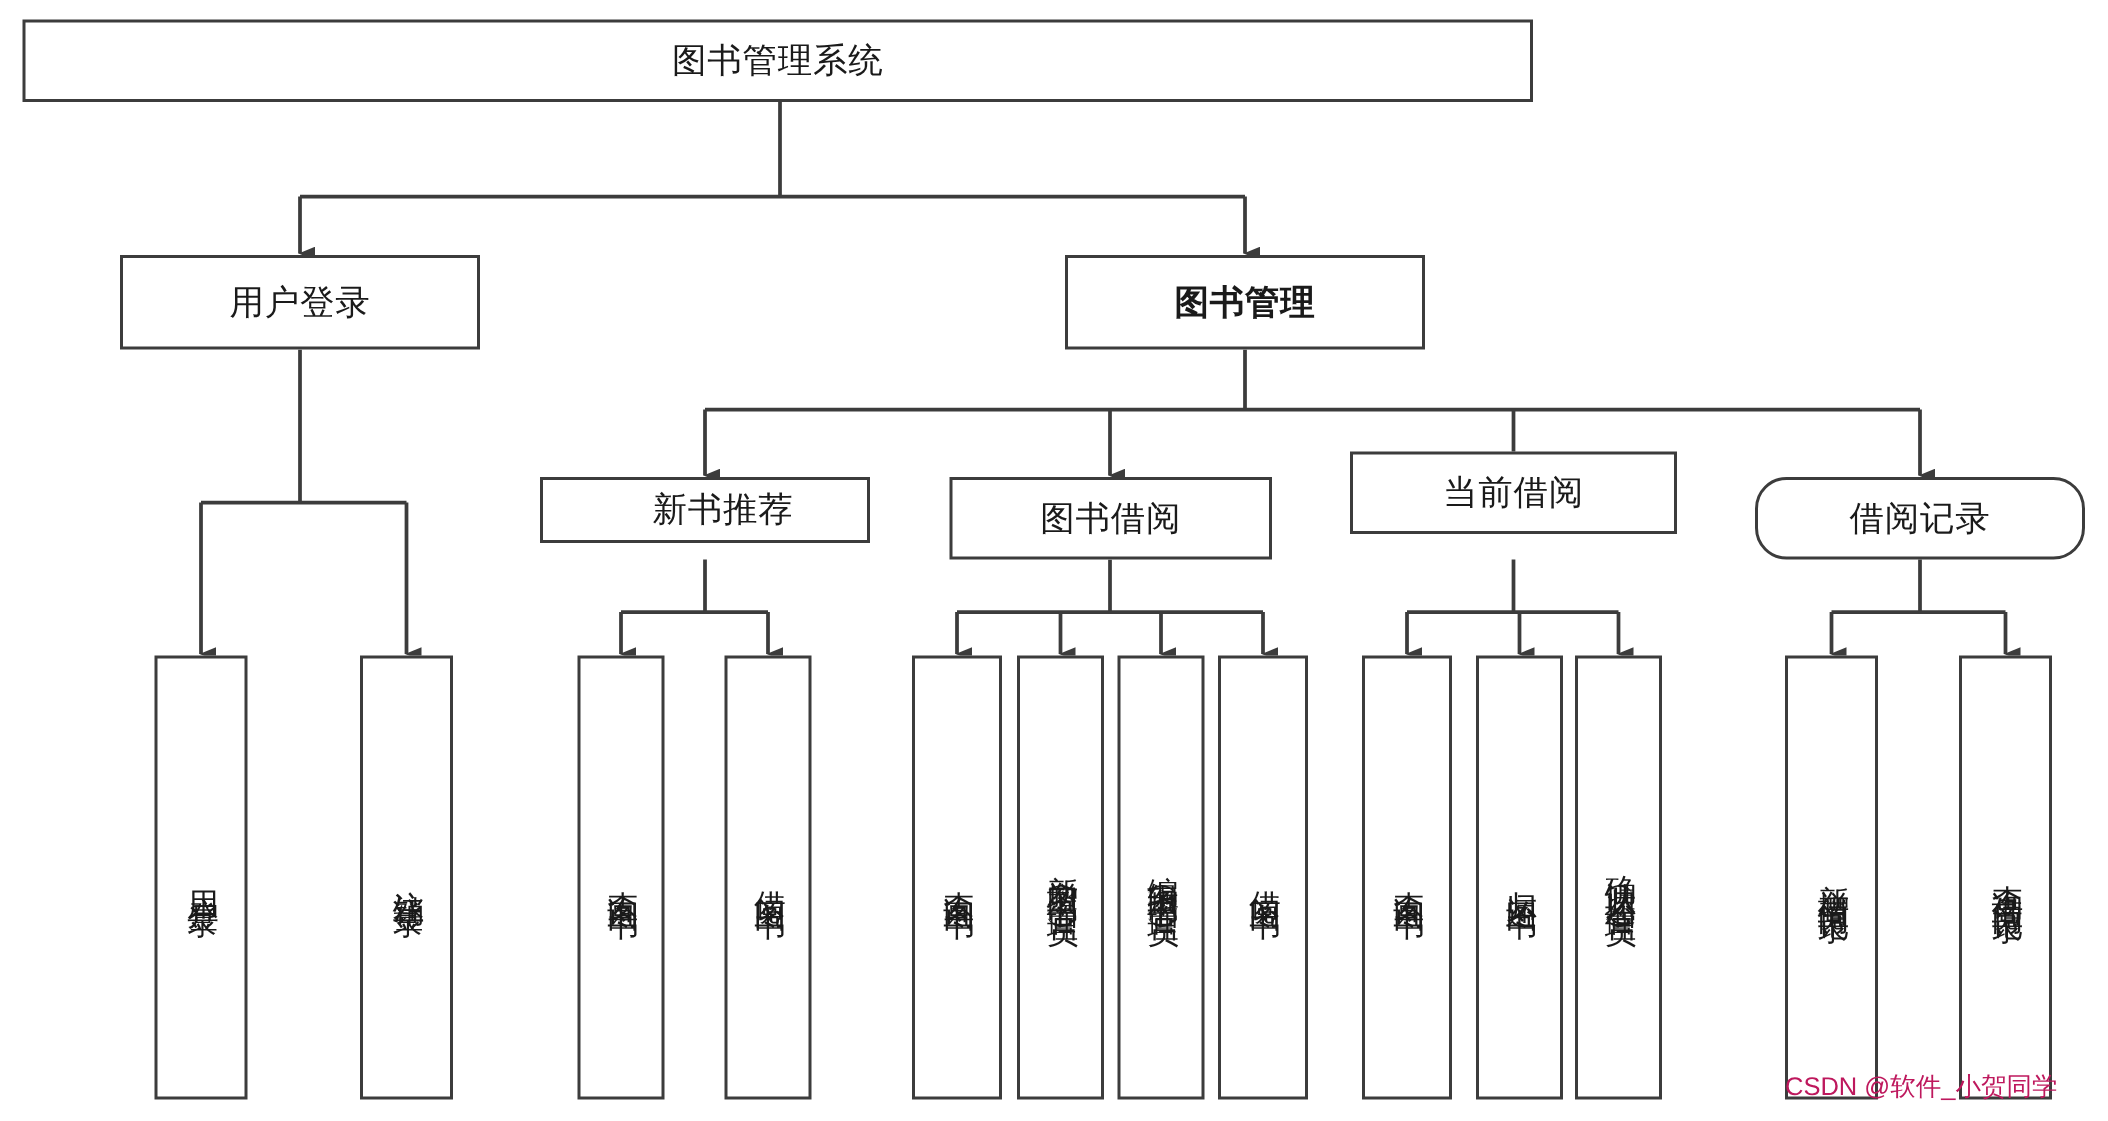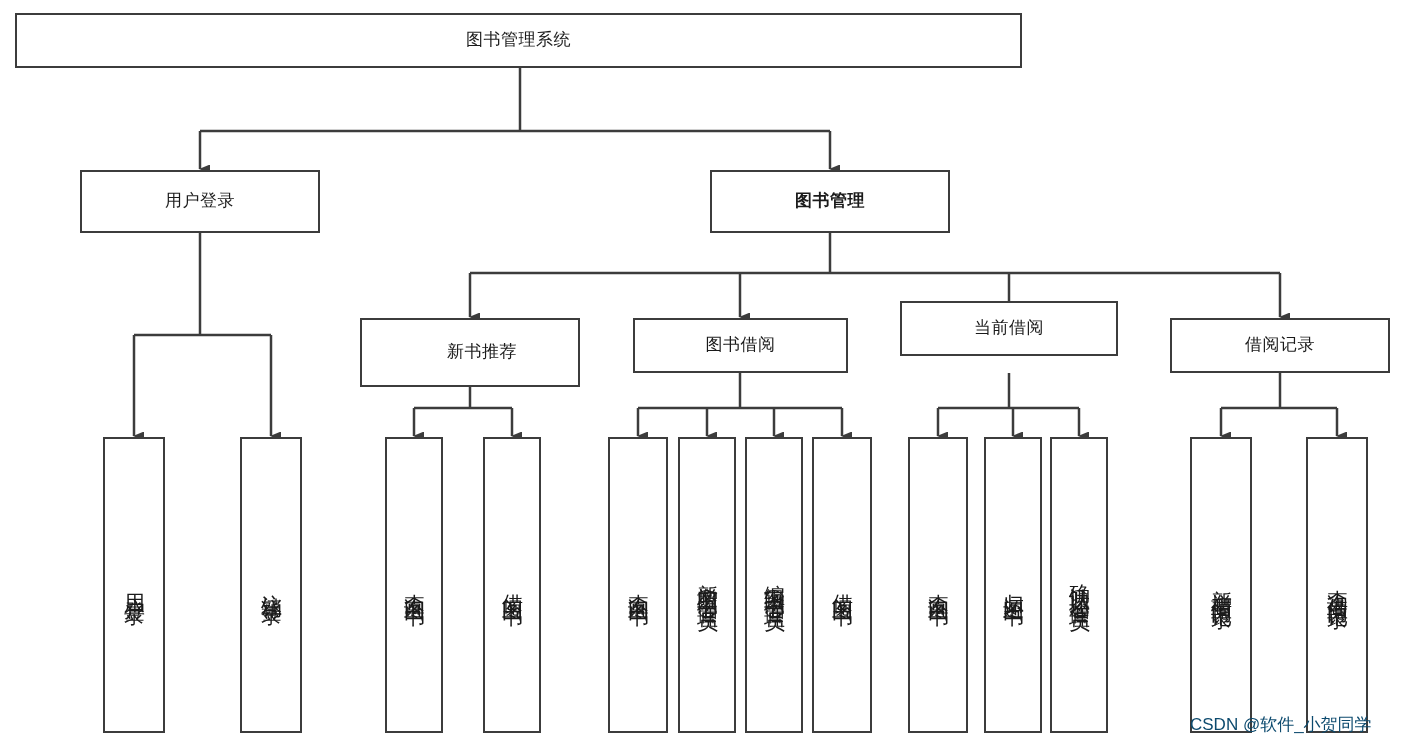--- a/index.html
+++ b/index.html
@@ -34,38 +34,38 @@
     justify-content: center;
     z-index: 2;
   }
   .node .label {
     color: #1a1a1a;
     line-height: 1.18;
     text-align: center;
     white-space: pre;
   }
   .node.horiz .label {
-    font-size: 17px;
+    font-size: 23px;
     letter-spacing: 0.5px;
   }
   .node.vert {
     align-items: center;
     justify-content: center;
   }
   .node.vert .label {
     writing-mode: vertical-rl;
     text-orientation: upright;
     font-size: 21px;
     letter-spacing: 4px;
     max-height: 100%;
   }
   .watermark {
     position: absolute;
     z-index: 5;
-    color: #0c4a6e;
+    color: #be185d;
     font-size: 17px;
     white-space: nowrap;
     pointer-events: none;
   }
 </style>
 </head>
 <body>
 
 <div id="canvas">
   <svg id="edges" viewBox="0 0 1405 747">
@@ -114,30 +114,30 @@
   <div id="node-layer">
       <div class="node horiz" style="left: 15px; top: 13px; width: 1007px; height: 55px;">
         <span class="label">图书管理系统</span>
       </div>
       <div class="node horiz" style="left: 80px; top: 170px; width: 240px; height: 63px;">
         <span class="label">用户登录</span>
       </div>
       <div class="node horiz" style="left: 710px; top: 170px; width: 240px; height: 63px; font-weight: bold;">
         <span class="label">图书管理</span>
       </div>
-      <div class="node horiz" style="left: 360px; top: 318px; width: 220px; height: 69px; padding-left: 24px;">
+      <div class="node horiz" style="left: 360px; top: 318px; width: 220px; height: 44px; padding-left: 24px;">
         <span class="label">新书推荐</span>
       </div>
       <div class="node horiz" style="left: 633px; top: 318px; width: 215px; height: 55px; justify-content: center;">
         <span class="label">图书借阅</span>
       </div>
       <div class="node horiz" style="left: 900px; top: 301px; width: 218px; height: 55px;">
         <span class="label">当前借阅</span>
       </div>
-      <div class="node horiz" style="left: 1170px; top: 318px; width: 220px; height: 55px;">
+      <div class="node horiz" style="left: 1170px; top: 318px; width: 220px; height: 55px; border-radius: 21px;">
         <span class="label">借阅记录</span>
       </div>
       <div class="node vert" style="left: 103px; top: 437px; width: 62px; height: 296px;">
         <span class="label">用户登录</span>
       </div>
       <div class="node vert" style="left: 240px; top: 437px; width: 62px; height: 296px;">
         <span class="label">注销登录</span>
       </div>
       <div class="node vert" style="left: 385px; top: 437px; width: 58px; height: 296px;">
         <span class="label">查询图书</span>

